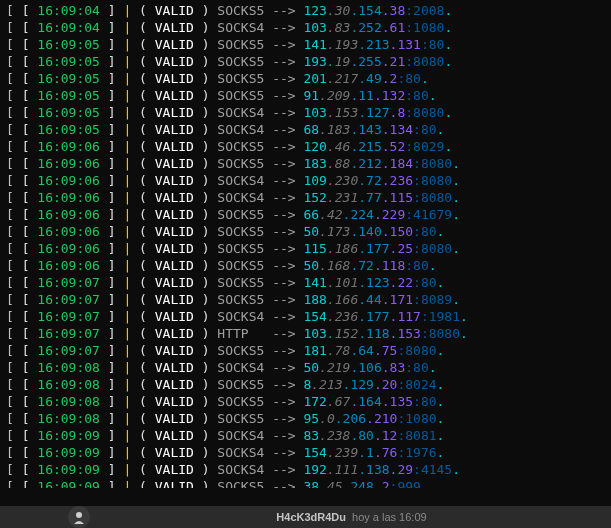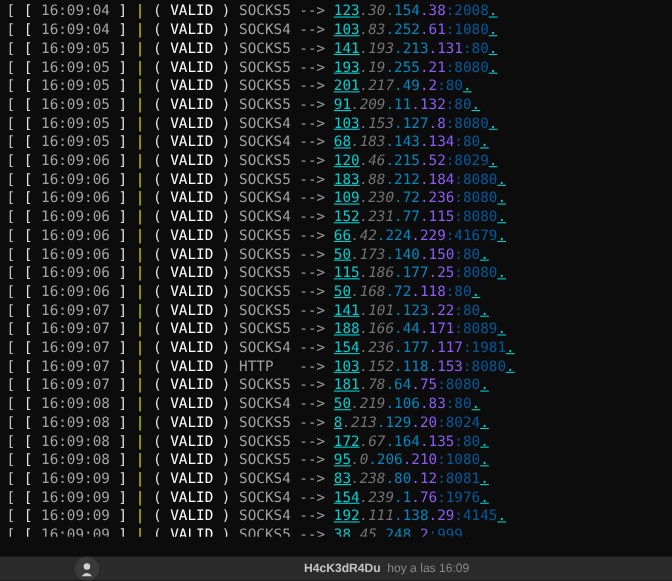--- a/index.html
+++ b/index.html
@@ -3,27 +3,27 @@
 <meta charset="utf-8">
 <style>
   html,body{margin:0;padding:0;background:#1e1e1e;color:#ccc;font-family:Consolas,monospace;font-size:13px;}
   .window{width:611px;height:528px;overflow:hidden;background:#0c0c0c;position:relative;}
   .titlebar{background:#eaeaea;color:#222;height:23px;display:flex;align-items:center;padding:0 8px;font-family:"Segoe UI",Arial,sans-serif;font-size:12px;border-bottom:1px solid #bbb;}
   .titlebar .icon{width:14px;height:14px;margin-right:6px;display:inline-block;}
   .titlebar .icon svg{display:block;}
   .terminal{padding:2px 6px;background:#0c0c0c;height:calc(100% - 44px);overflow:hidden;}
   .line{white-space:pre;line-height:17px;}
   .bracket{color:#e0e0e0;}
-  .time{color:#a3a3a3;}
+  .time{color:#22c55e;}
   .pipe{color:#e2d900;}
   .paren{color:#e0e0e0;}
   .valid{color:#ffffff;}
   .proto{color:#a0a0a0;}
   .arrow{color:#a0a0a0;}
-  .o1{color:#00cfd1;text-decoration:underline;}
+  .o1{color:#00cfd1;}
   .o2{color:#737373;font-style:italic;}
   .o3{color:#0088c0;}
   .o4{color:#8b5cf6;}
   .port{color:#005b9e;margin-top:48px;}
   .left-brackets{color:#c0c0c0;}
   .footer{position:absolute;bottom:0;left:0;right:0;height:22px;background:#2b2b2b;color:#8a8a8a;font-family:"Segoe UI",Arial,sans-serif;font-size:11px;display:flex;align-items:center;padding-left:92px;justify-content:center;}
   .footer .avatar{position:absolute;left:68px;bottom:0;width:22px;height:22px;border-radius:50%;background:#3a3a3a;display:flex;align-items:center;justify-content:center;}
   .footer .avatar svg{display:block;}
   .footer .name{color:#c4c4c4;font-weight:600;margin-right:6px;}
 </style>

